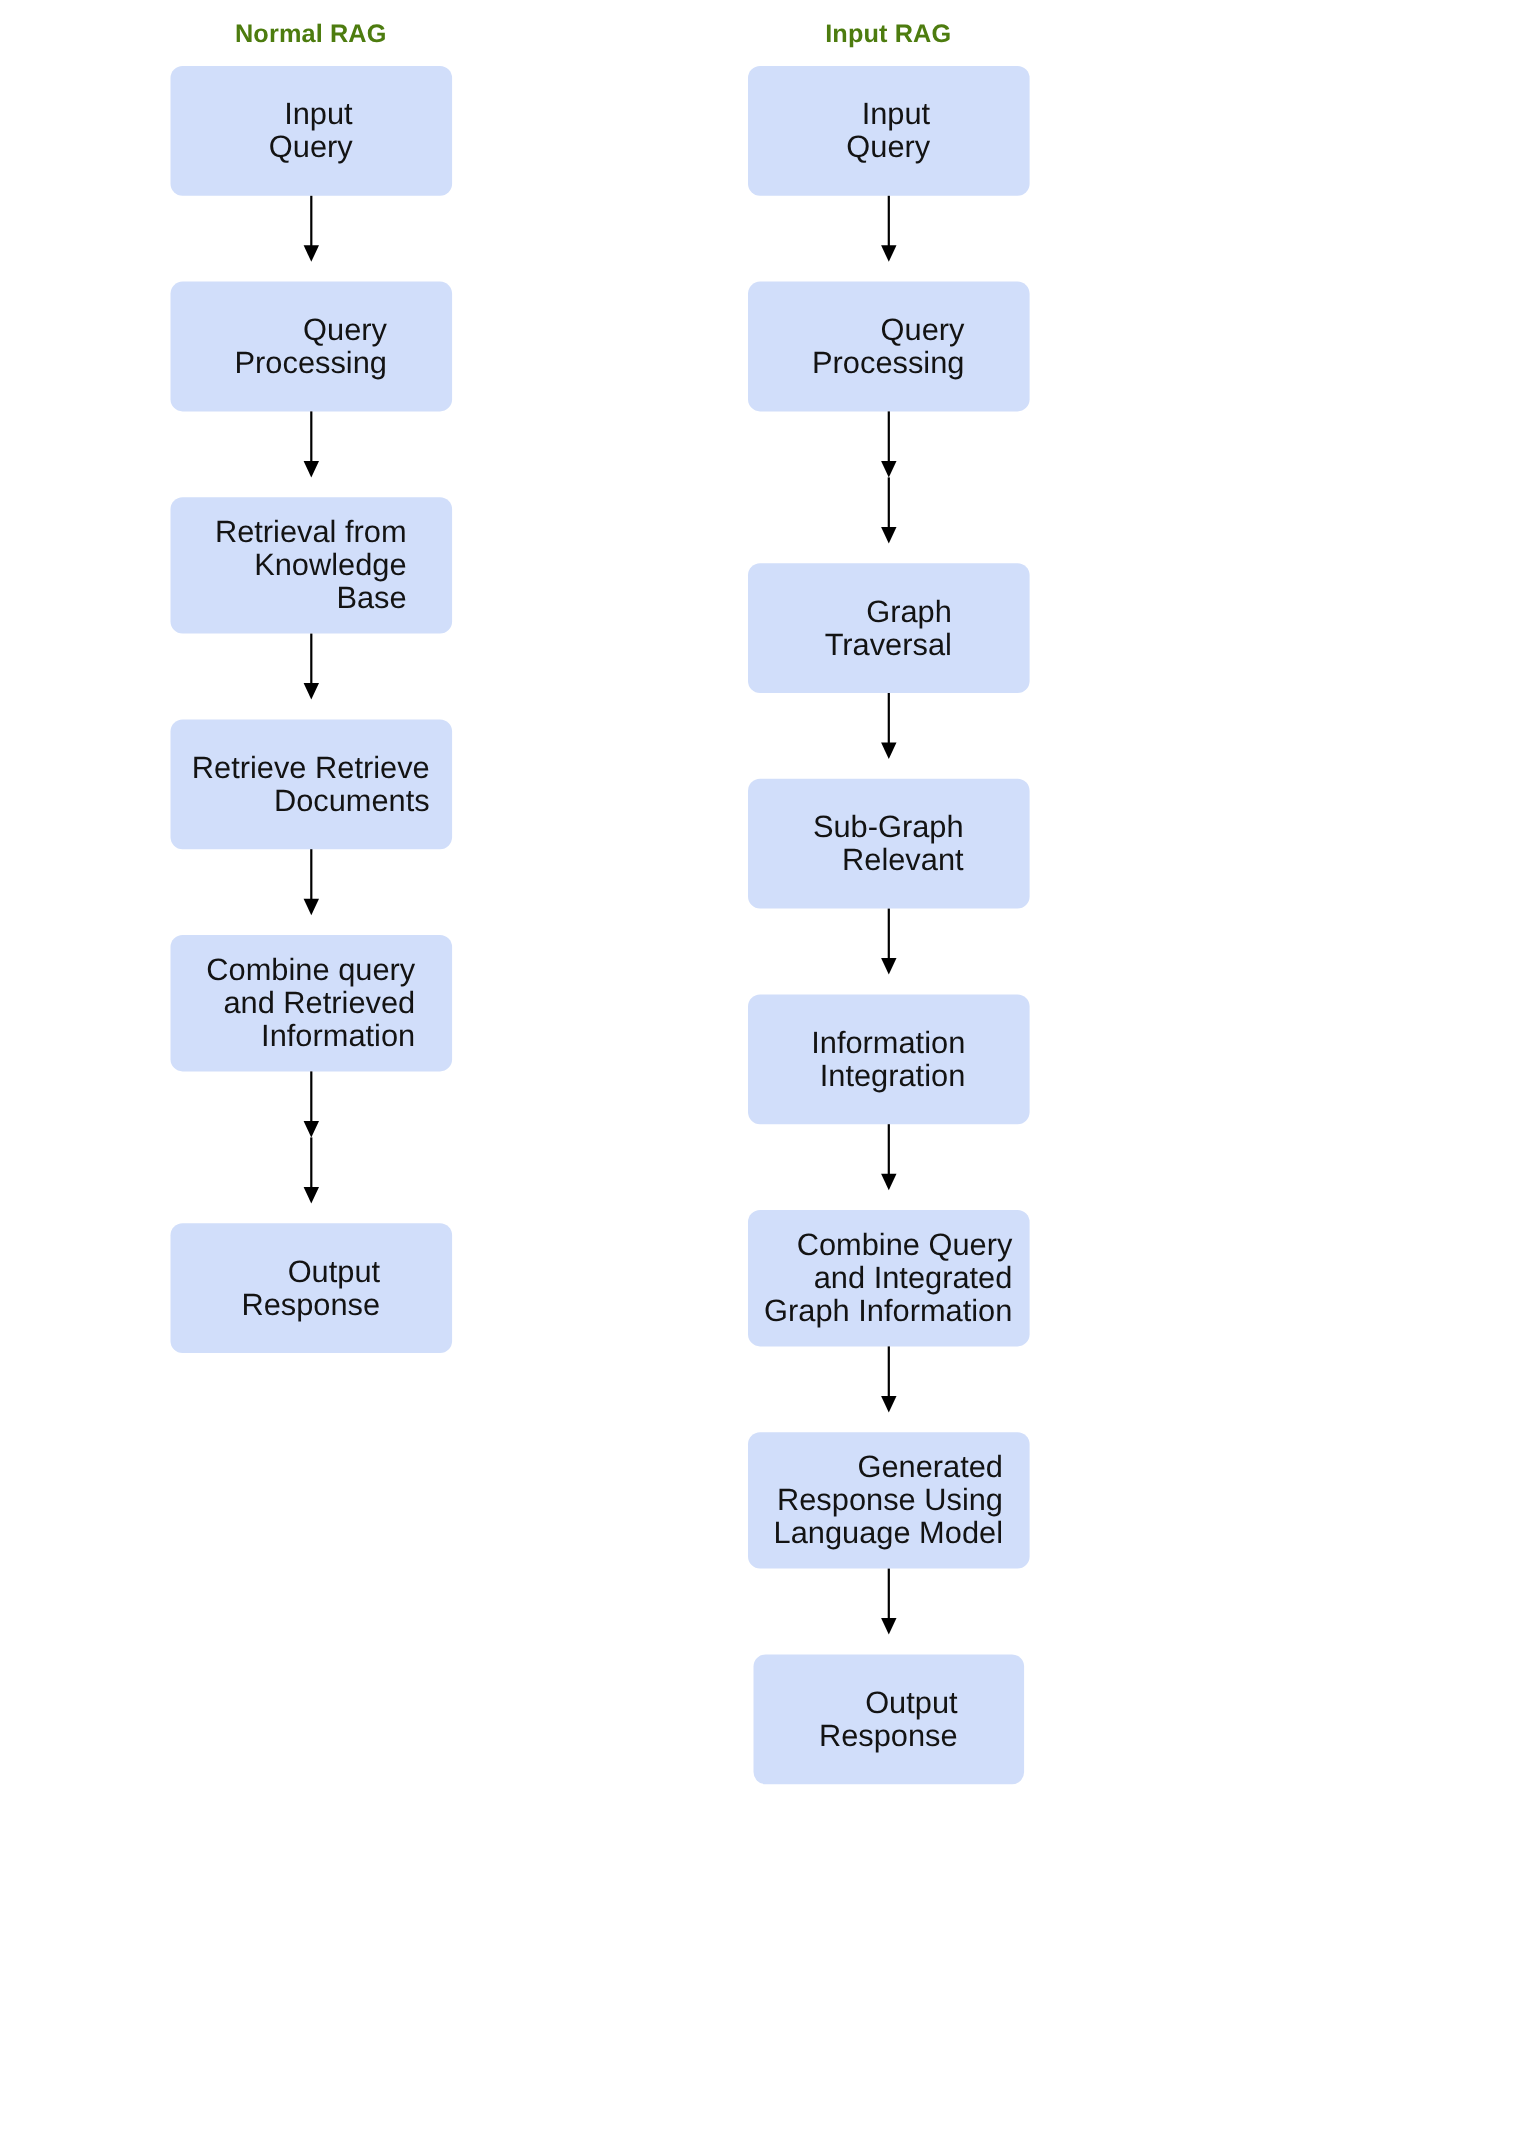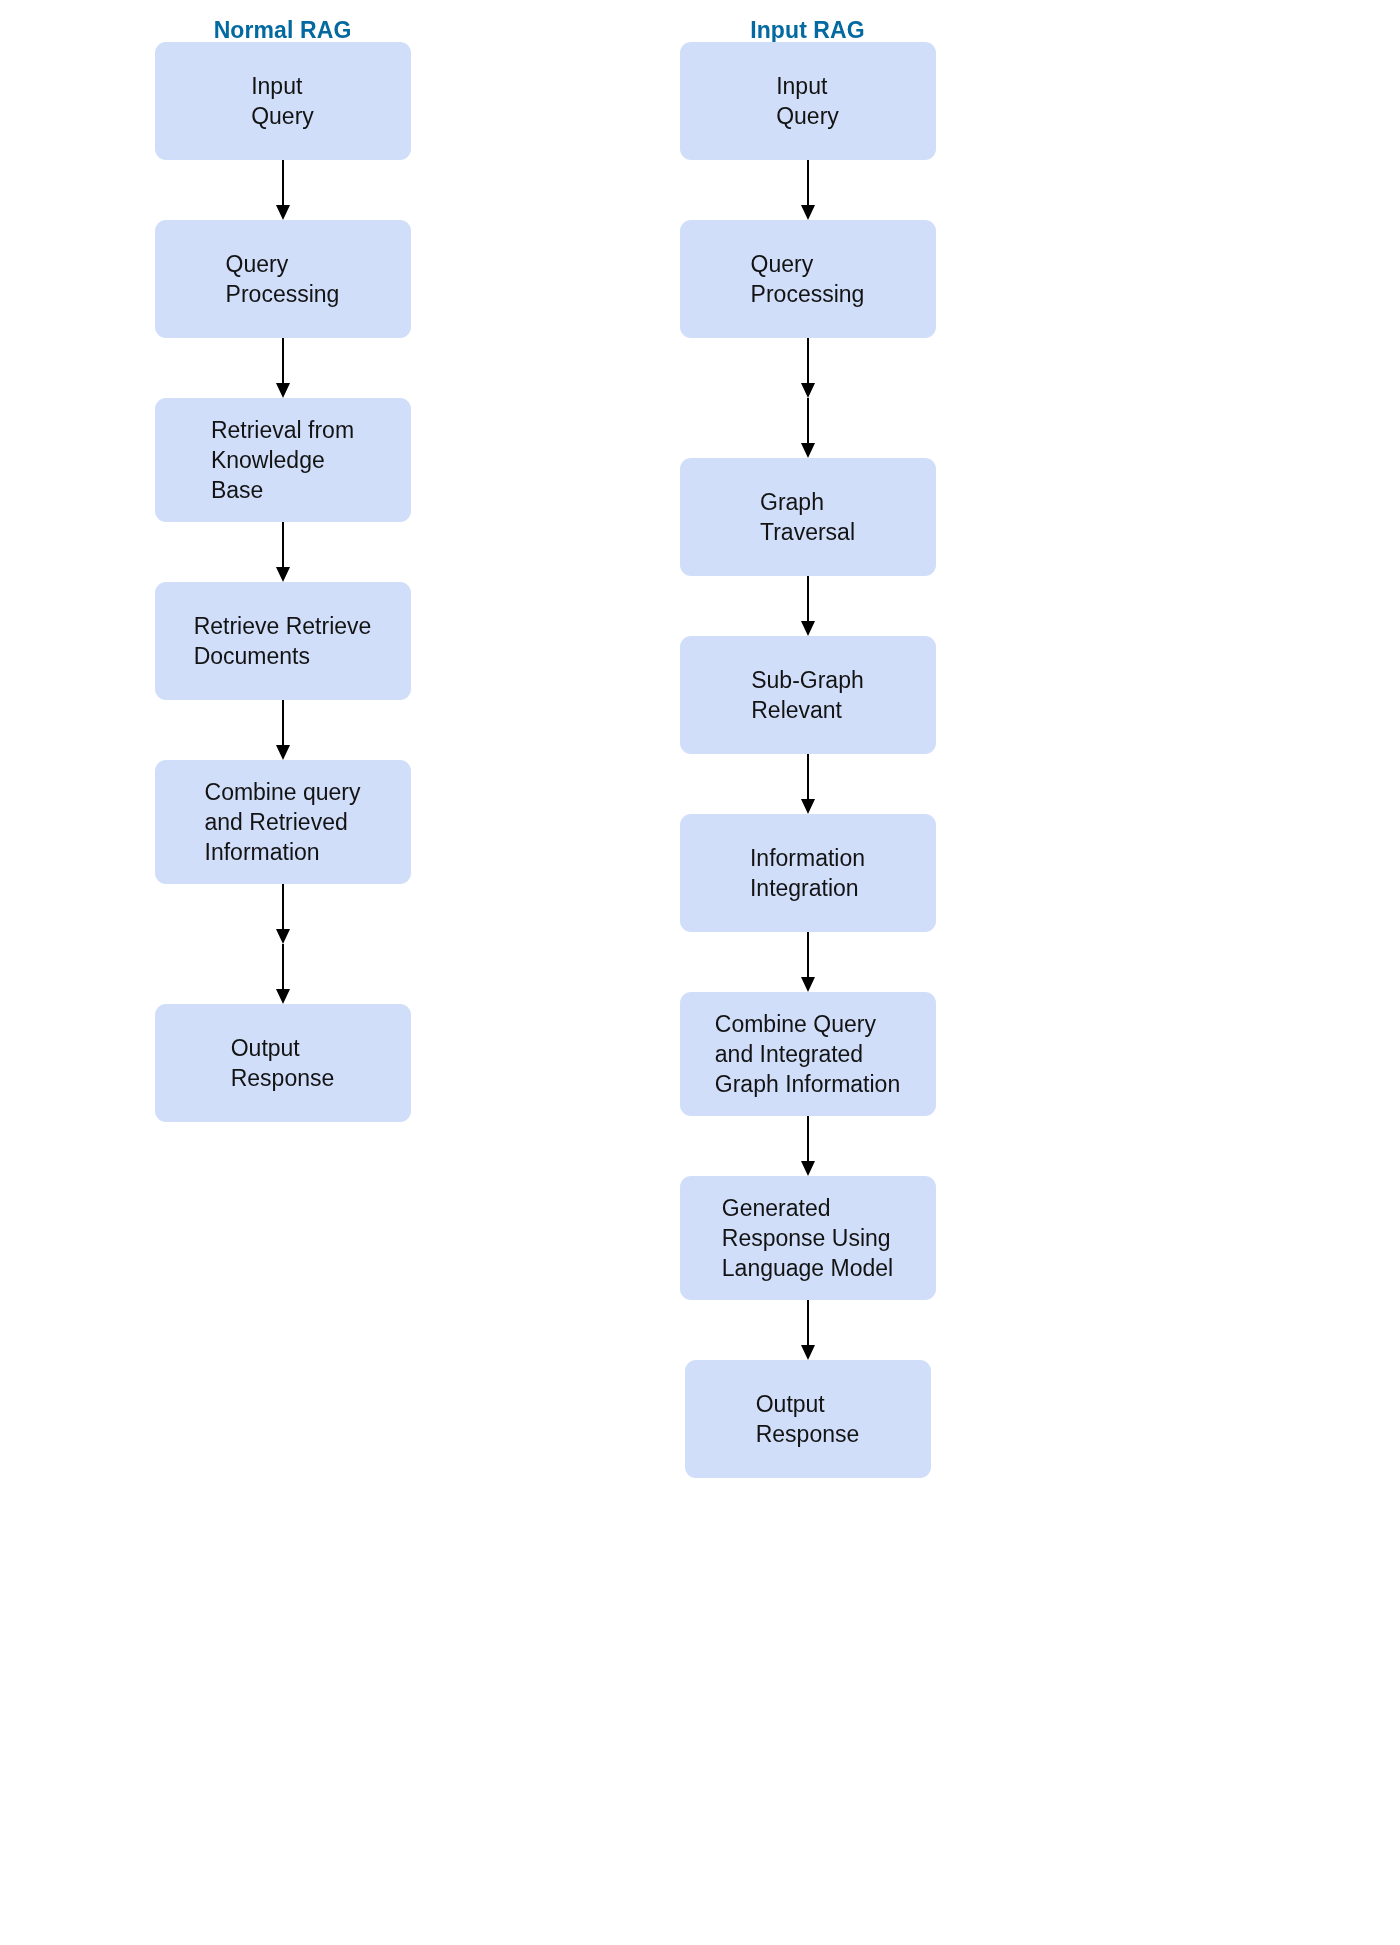--- a/index.html
+++ b/index.html
@@ -26,47 +26,48 @@
     display: flex;
     flex-direction: column;
     align-items: center;
   }
   .col-left  { left: 25px;  width: 515px; }
   .col-right { left: 550px; width: 515px; }
 
   .col-title {
     font-size: 23px;
     font-weight: bold;
-    color: #0369a1;
+    color: #4d7c0f;
     letter-spacing: 0.1px;
     margin-top: 19px;
     margin-bottom: 0;
     text-align: center;
     line-height: 1;
     white-space: nowrap;
   }
 
   .flow {
     display: flex;
     flex-direction: column;
     align-items: center;
   }
 
   .node {
     background: #d1defa;
     border-radius: 11px;
     color: #131313;
-    font-size: 23px;
+    font-size: 28px;
     line-height: 30px;
-    text-align: left;
+    text-align: right;
     display: flex;
     align-items: center;
     justify-content: center;
     box-sizing: border-box;
     padding: 6px 10px;
+    margin-top: 18px;
   }
   .node span { display: block; white-space: pre-line; }
 
   
   .col-left  .node { width: 256px; }
   .col-right .node { width: 256px; }
   .node.h2 { height: 118px; }
   .node.h3 { height: 124px; }
   .node.last-out { width: 246px; height: 118px; }
 

